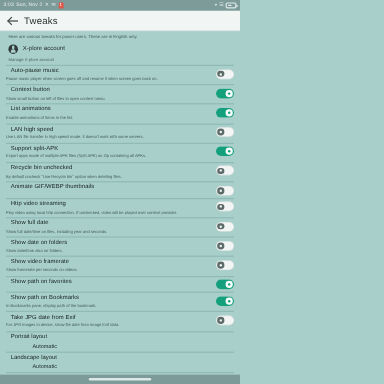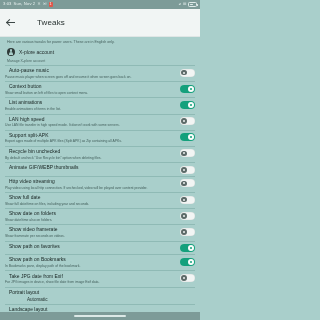--- a/index.html
+++ b/index.html
@@ -61,25 +61,25 @@
   .sb-batt i {
     position: absolute; left: 0.6px; top: 0.6px; bottom: 0.6px;
     width: 55%;
     background: #dfeae9;
     border-radius: 0.6px;
     display: block;
   }
 
   
   .appbar {
-    height: 28px;
+    height: 17px;
     background: #f1f5f4;
     display: flex;
     align-items: center;
-    gap: 22px;
+    gap: 5px;
     padding: 0 6px;
     flex: 0 0 auto;
     border-bottom: 0.5px solid #dfe6e5;
   }
   .back-arrow {
     width: 9px; height: 9px;
     position: relative;
     flex: 0 0 auto;
   }
   .back-arrow::before {

